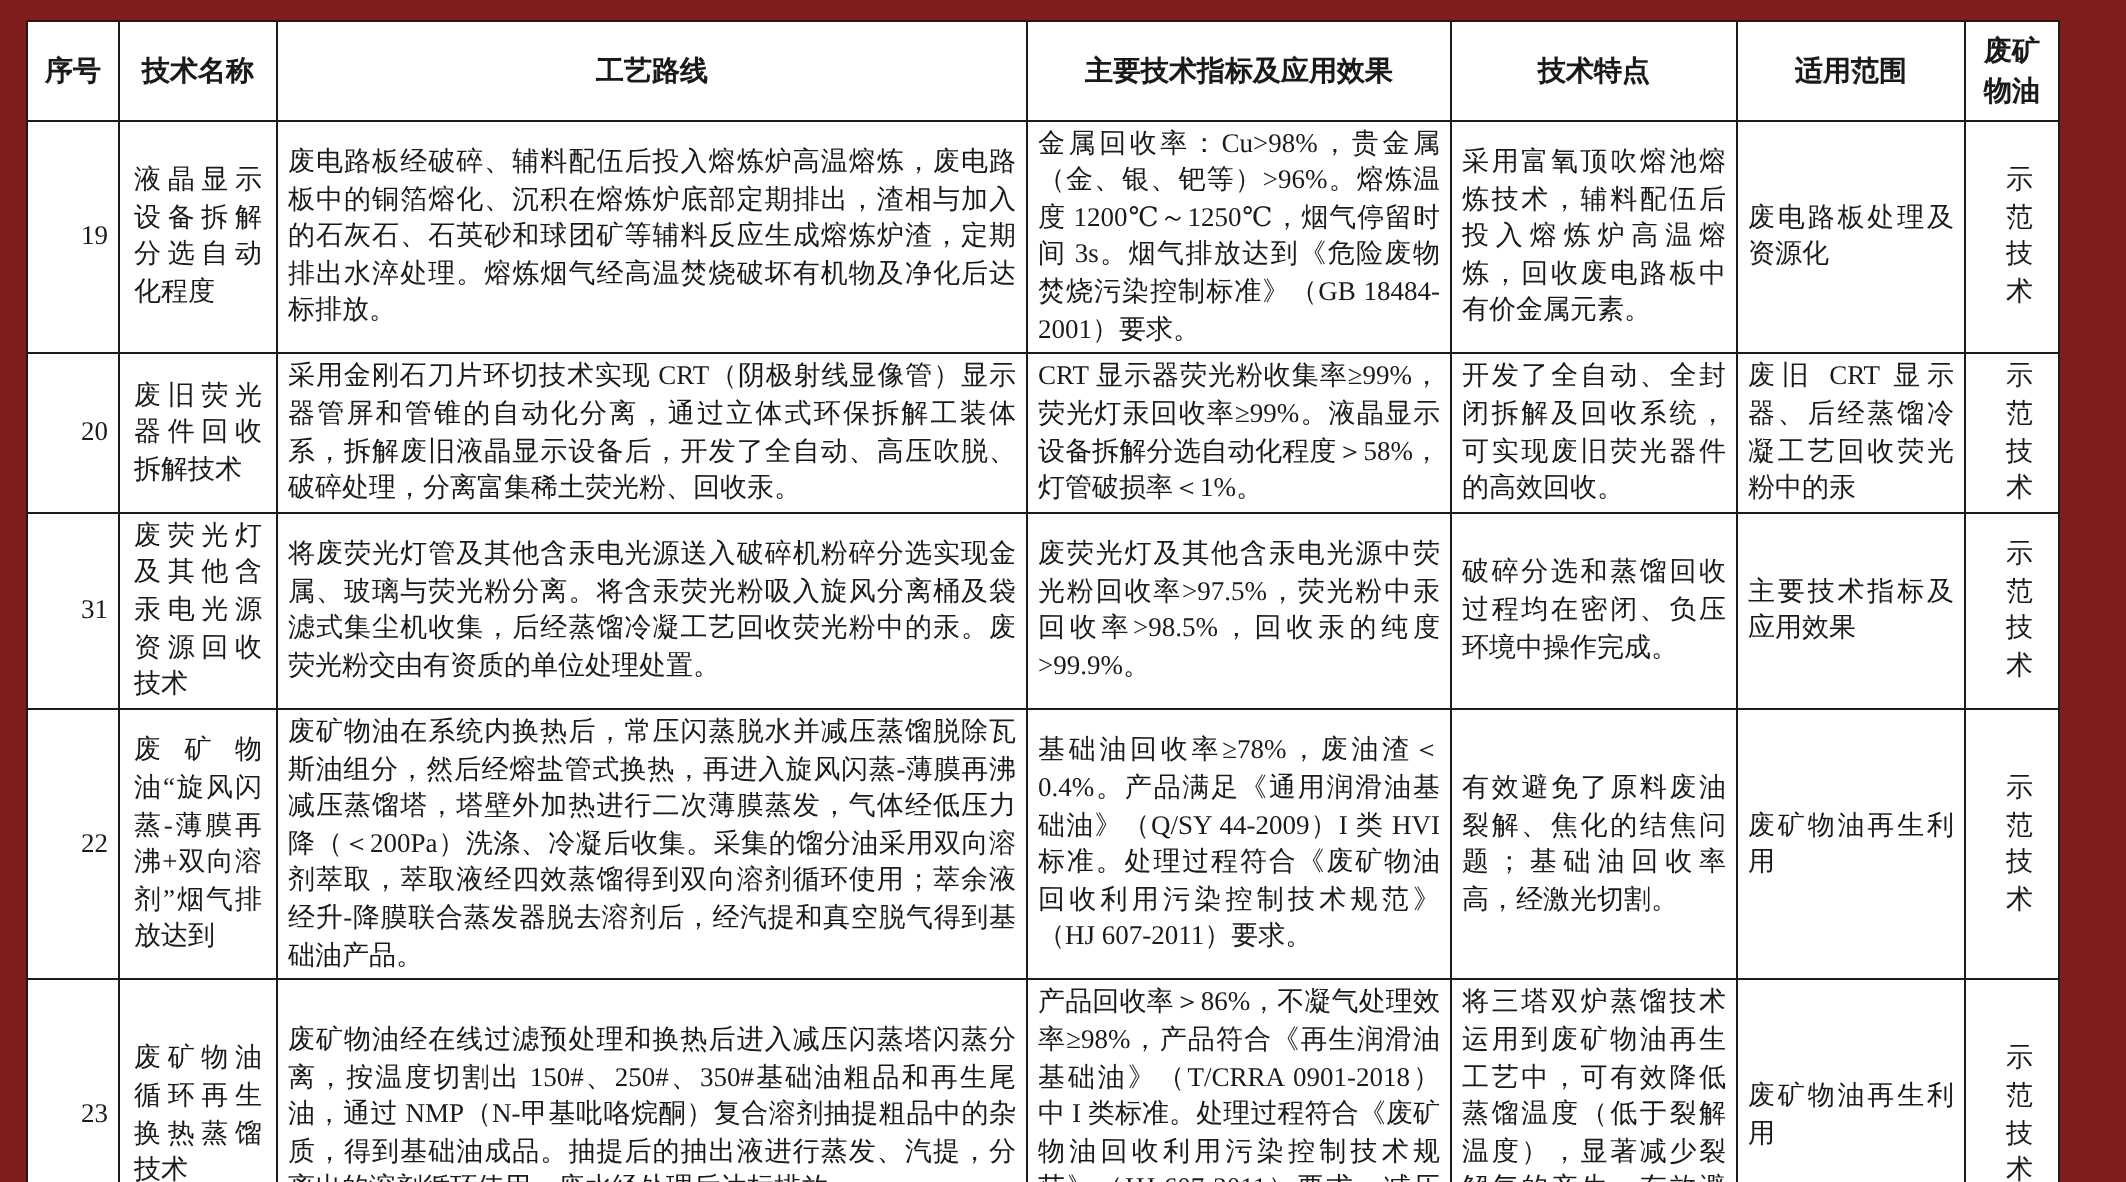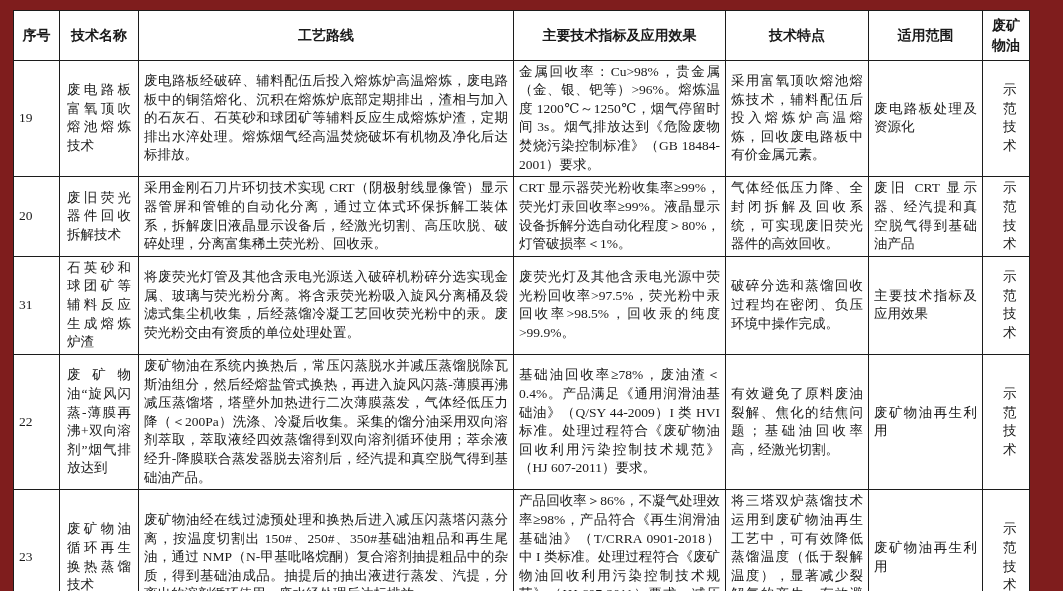--- a/index.html
+++ b/index.html
@@ -34,21 +34,21 @@
     box-sizing: border-box;
   }
   .tech-table th {
     font-family: "Liberation Sans", "DejaVu Sans", sans-serif;
     font-weight: bold;
     font-size: 14px;
     text-align: center;
     padding: 4px 3px;
     line-height: 1.45;
   }
-  td.num  { text-align: left; }
+  td.num  { text-align: right; }
   td.name { text-align: justify; text-justify: inter-character; padding: 2px 7px; }
   td.long { text-align: justify; }
   td.scope{ text-align: justify; }
   td.cat  { text-align: center; padding: 2px 20px; }
 </style>
 </head>
 <body>
 
 <div class="page">
   <table class="tech-table">
@@ -68,39 +68,39 @@
         <th>工艺路线</th>
         <th>主要技术指标及应用效果</th>
         <th>技术特点</th>
         <th>适用范围</th>
         <th>废矿物油</th>
       </tr>
     </thead>
     <tbody>
       <tr style="height:111px">
         <td class="num">19</td>
-        <td class="name">废电路板富氧顶吹熔池熔炼技术</td>
+        <td class="name">液晶显示设备拆解分选自动化程度</td>
         <td class="long">废电路板经破碎、辅料配伍后投入熔炼炉高温熔炼，废电路板中的铜箔熔化、沉积在熔炼炉底部定期排出，渣相与加入的石灰石、石英砂和球团矿等辅料反应生成熔炼炉渣，定期排出水淬处理。熔炼烟气经高温焚烧破坏有机物及净化后达标排放。</td>
         <td class="long">金属回收率：Cu&gt;98%，贵金属（金、银、钯等）&gt;96%。熔炼温度 1200℃～1250℃，烟气停留时间 3s。烟气排放达到《危险废物焚烧污染控制标准》（GB 18484-2001）要求。</td>
         <td class="long">采用富氧顶吹熔池熔炼技术，辅料配伍后投入熔炼炉高温熔炼，回收废电路板中有价金属元素。</td>
         <td class="scope">废电路板处理及资源化</td>
         <td class="cat">示范技术</td>
       </tr>
       <tr style="height:73px">
         <td class="num">20</td>
         <td class="name">废旧荧光器件回收拆解技术</td>
-        <td class="long">采用金刚石刀片环切技术实现 CRT（阴极射线显像管）显示器管屏和管锥的自动化分离，通过立体式环保拆解工装体系，拆解废旧液晶显示设备后，经激光切割、高压吹脱、破碎处理，分离富集稀土荧光粉、回收汞。</td>
-        <td class="long">CRT 显示器荧光粉收集率≥99%，荧光灯汞回收率≥99%。液晶显示设备拆解分选自动化程度＞80%，灯管破损率＜1%。</td>
-        <td class="long">气体经低压力降、全封闭拆解及回收系统，可实现废旧荧光器件的高效回收。</td>
-        <td class="scope">废旧 CRT 显示器、经汽提和真空脱气得到基础油产品</td>
+        <td class="long">采用金刚石刀片环切技术实现 CRT（阴极射线显像管）显示器管屏和管锥的自动化分离，通过立体式环保拆解工装体系，拆解废旧液晶显示设备后，开发了全自动、高压吹脱、破碎处理，分离富集稀土荧光粉、回收汞。</td>
+        <td class="long">CRT 显示器荧光粉收集率≥99%，荧光灯汞回收率≥99%。液晶显示设备拆解分选自动化程度＞58%，灯管破损率＜1%。</td>
+        <td class="long">开发了全自动、全封闭拆解及回收系统，可实现废旧荧光器件的高效回收。</td>
+        <td class="scope">废旧 CRT 显示器、后经蒸馏冷凝工艺回收荧光粉中的汞</td>
         <td class="cat">示范技术</td>
       </tr>
       <tr style="height:92px">
         <td class="num">31</td>
-        <td class="name">石英砂和球团矿等辅料反应生成熔炼炉渣</td>
+        <td class="name">废荧光灯及其他含汞电光源资源回收技术</td>
         <td class="long">将废荧光灯管及其他含汞电光源送入破碎机粉碎分选实现金属、玻璃与荧光粉分离。将含汞荧光粉吸入旋风分离桶及袋滤式集尘机收集，后经蒸馏冷凝工艺回收荧光粉中的汞。废荧光粉交由有资质的单位处理处置。</td>
         <td class="long">废荧光灯及其他含汞电光源中荧光粉回收率&gt;97.5%，荧光粉中汞回收率&gt;98.5%，回收汞的纯度&gt;99.9%。</td>
         <td class="long">破碎分选和蒸馏回收过程均在密闭、负压环境中操作完成。</td>
         <td class="scope">主要技术指标及应用效果</td>
         <td class="cat">示范技术</td>
       </tr>
       <tr style="height:128px">
         <td class="num">22</td>
         <td class="name">废矿物油“旋风闪蒸-薄膜再沸+双向溶剂”烟气排放达到</td>
         <td class="long">废矿物油在系统内换热后，常压闪蒸脱水并减压蒸馏脱除瓦斯油组分，然后经熔盐管式换热，再进入旋风闪蒸-薄膜再沸减压蒸馏塔，塔壁外加热进行二次薄膜蒸发，气体经低压力降（＜200Pa）洗涤、冷凝后收集。采集的馏分油采用双向溶剂萃取，萃取液经四效蒸馏得到双向溶剂循环使用；萃余液经升-降膜联合蒸发器脱去溶剂后，经汽提和真空脱气得到基础油产品。</td>

